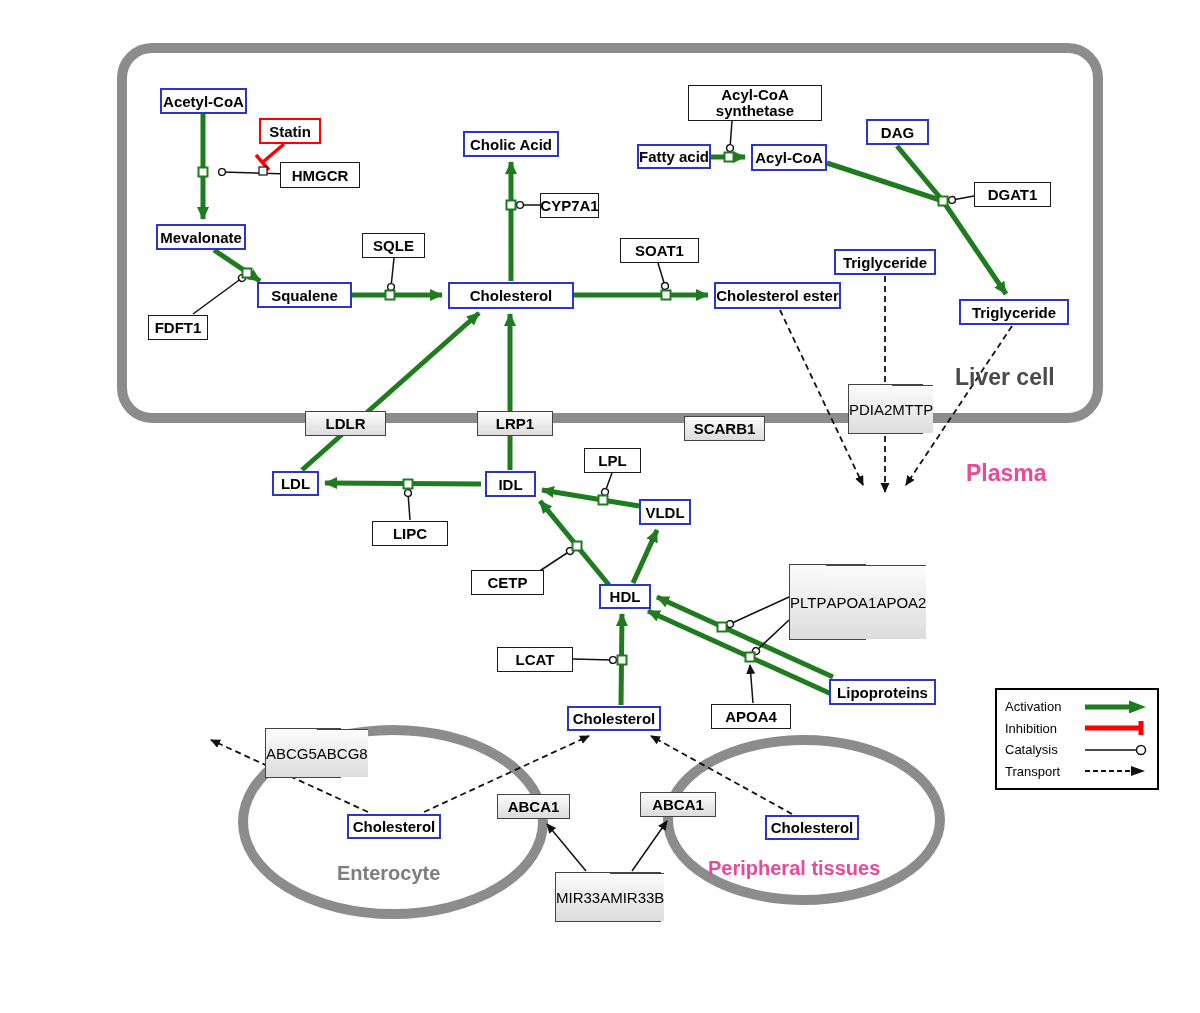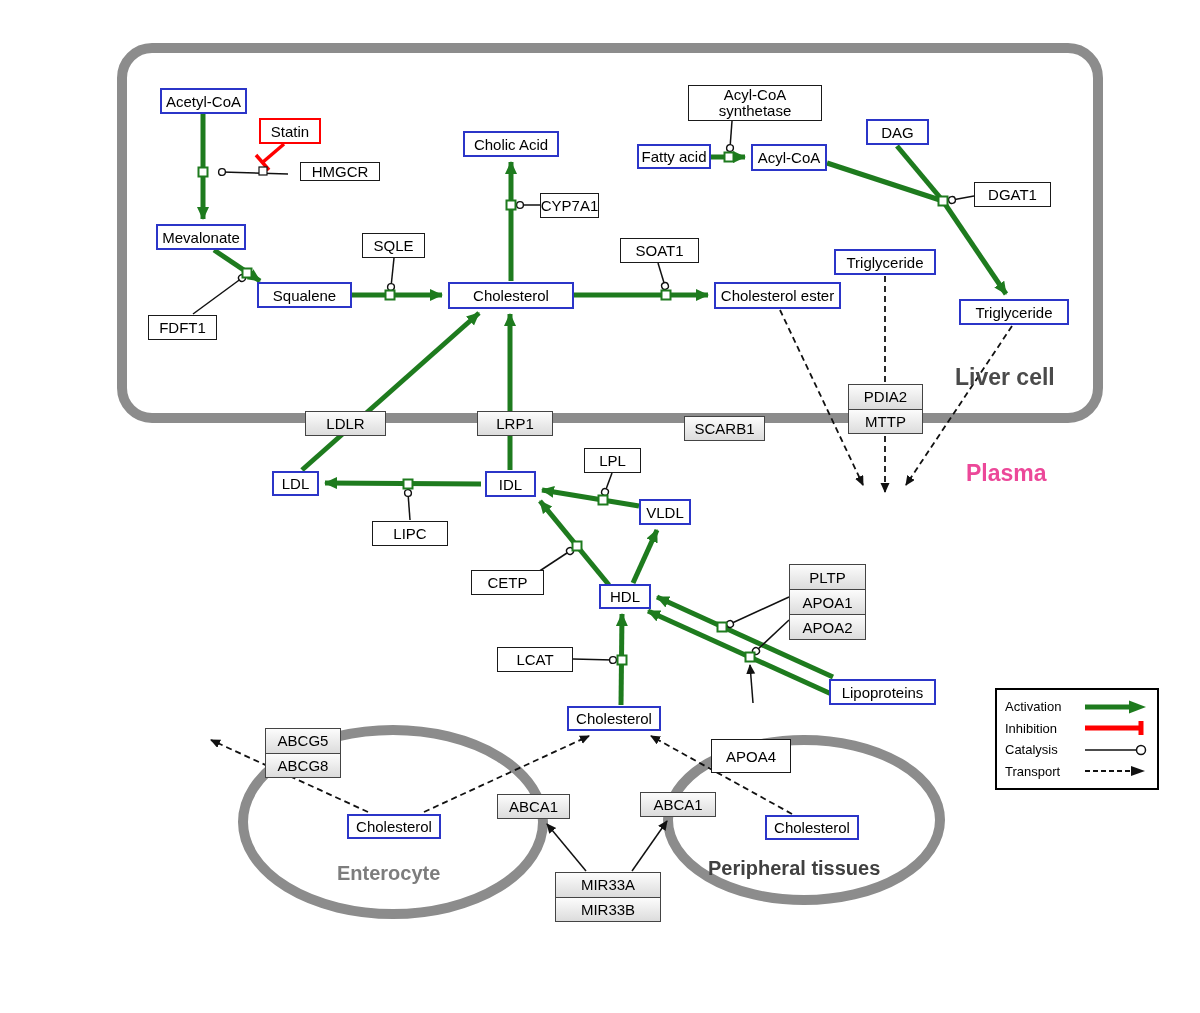--- a/index.html
+++ b/index.html
@@ -1,26 +1,26 @@
 <!DOCTYPE html>
 <html><head>
 <meta charset="utf-8">
 <style>
   * { margin:0; padding:0; box-sizing:border-box; }
   html,body { background:#ffffff; font-family:"Liberation Sans", sans-serif; }
   #canvas { position:relative; width:1200px; height:1013px; background:#fff; overflow:hidden; }
   #edge-layer { position:absolute; left:0; top:0; z-index:1; }
   .box { position:absolute; z-index:2; display:flex; align-items:center; justify-content:center;
-         background:#fff; font-size:15px; color:#000; text-align:center; white-space:nowrap; }
+         background:#fff; font-size:15px; color:#000; text-align:center; white-space:nowrap;font-weight:bold; }
   .met { border:2.5px solid #2b35c8; }
   .enz { border:1.4px solid #1a1a1a; }
   .inh { border:2.5px solid #ff0000; }
   .tr  { border:1.4px solid #444; background:linear-gradient(#fcfcfc,#dcdcdc); }
   .wrap { white-space:normal; line-height:16px;margin-left:23px; }
-  .stack { position:absolute; z-index:2; display:flex; flex-direction:column; border:1.4px solid #444; background:#7f1d1d;text-align:right; }
+  .stack { position:absolute; z-index:2; display:flex; flex-direction:row; border:1.4px solid #444; background:#7f1d1d;text-align:right; }
   .stack .cell { flex:1; display:flex; align-items:center; justify-content:center; font-size:15px;
                  background:linear-gradient(#fcfcfc,#dcdcdc); }
   .stack .cell + .cell { border-top:1.4px solid #444; }
   .apo-grid { position:absolute; z-index:2; display:grid; grid-template-columns:1fr 1fr; border:1.4px solid #444; background:#fff; }
   .apo-grid .cell { display:flex; align-items:center; justify-content:center; font-size:15px; height:25px;
                     background:linear-gradient(#fcfcfc,#dcdcdc); }
   .apo-grid .cell:nth-child(even) { border-left:1.4px solid #444; }
   .apo-grid .cell:nth-child(n+3) { border-top:1.4px solid #444; }
   .region-label { position:absolute; z-index:3; font-weight:bold;margin-top:12px; }
   .legend { position:absolute; left:995px; top:688px; width:164px; height:102px; border:2px solid #000;
@@ -123,23 +123,23 @@
       <rect x="598.5" y="495.5" width="9" height="9"></rect>
       <rect x="572.5" y="541.5" width="9" height="9"></rect>
       <rect x="617.5" y="655.5" width="9" height="9"></rect>
       <rect x="717.5" y="622.5" width="9" height="9"></rect>
       <rect x="745.5" y="652.5" width="9" height="9"></rect>
     </g>
   </svg>
 
   <div class="box met" style="left:160px;top:88px;width:87px;height:26px">Acetyl-CoA</div>
   <div class="box inh" style="left:259px;top:118px;width:62px;height:26px">Statin</div>
-  <div class="box enz" style="left:300px;top:162px;width:80px;height:19px">HMGCR</div>
+  <div class="box enz" style="left:280px;top:162px;width:80px;height:26px">HMGCR</div>
   <div class="box met" style="left:156px;top:224px;width:90px;height:26px">Mevalonate</div>
-  <div class="box enz" style="left:148px;top:315px;width:69px;height:25px">FDFT1</div>
+  <div class="box enz" style="left:148px;top:315px;width:60px;height:25px">FDFT1</div>
   <div class="box met" style="left:257px;top:282px;width:95px;height:26px">Squalene</div>
   <div class="box enz" style="left:362px;top:233px;width:63px;height:25px">SQLE</div>
   <div class="box met" style="left:463px;top:131px;width:96px;height:26px">Cholic Acid</div>
   <div class="box enz" style="left:540px;top:193px;width:59px;height:25px">CYP7A1</div>
   <div class="box met" style="left:448px;top:282px;width:126px;height:27px">Cholesterol</div>
   <div class="box enz" style="left:620px;top:238px;width:79px;height:25px">SOAT1</div>
   <div class="box met" style="left:714px;top:282px;width:127px;height:27px">Cholesterol ester</div>
   <div class="box enz wrap" style="left:665px;top:85px;width:134px;height:36px">Acyl-CoA synthetase</div>
   <div class="box met" style="left:637px;top:144px;width:74px;height:25px">Fatty acid</div>
   <div class="box met" style="left:751px;top:144px;width:76px;height:27px">Acyl-CoA</div>
@@ -162,42 +162,42 @@
   <div class="box enz" style="left:584px;top:448px;width:57px;height:25px">LPL</div>
   <div class="box met" style="left:639px;top:499px;width:52px;height:26px">VLDL</div>
   <div class="box enz" style="left:471px;top:570px;width:73px;height:25px">CETP</div>
   <div class="box met" style="left:599px;top:584px;width:52px;height:25px">HDL</div>
   <div class="box enz" style="left:497px;top:647px;width:76px;height:25px">LCAT</div>
   <div class="stack" style="left:789px;top:564px;width:77px;height:76px">
     <div class="cell">PLTP</div>
     <div class="cell">APOA1</div>
     <div class="cell">APOA2</div>
   </div>
-  <div class="box enz" style="left:711px;top:739px;width:80px;height:34px">APOA4</div>
+  <div class="box enz" style="left:711px;top:704px;width:80px;height:25px">APOA4</div>
   <div class="box met" style="left:829px;top:679px;width:107px;height:26px">Lipoproteins</div>
   <div class="box met" style="left:567px;top:706px;width:94px;height:25px">Cholesterol</div>
 
 
   <div class="stack" style="left:265px;top:728px;width:76px;height:50px">
     <div class="cell">ABCG5</div>
     <div class="cell">ABCG8</div>
   </div>
   <div class="box met" style="left:347px;top:814px;width:94px;height:25px">Cholesterol</div>
   <div class="box tr" style="left:497px;top:794px;width:73px;height:25px">ABCA1</div>
   <div class="box tr" style="left:640px;top:792px;width:76px;height:25px">ABCA1</div>
   <div class="box met" style="left:765px;top:815px;width:94px;height:25px">Cholesterol</div>
   <div class="stack" style="left:555px;top:872px;width:106px;height:50px">
     <div class="cell">MIR33A</div>
     <div class="cell">MIR33B</div>
   </div>
 
   <div class="region-label" style="left:955px;top:352px;font-size:23px;color:#4a4a4a">Liver cell</div>
   <div class="region-label" style="left:966px;top:448px;font-size:23px;color:#ec4899">Plasma</div>
   <div class="region-label" style="left:337px;top:850px;font-size:20px;color:#7d7d7d">Enterocyte</div>
-  <div class="region-label" style="left:708px;top:845px;font-size:20px;color:#404040">Peripheral tissues</div>
+  <div class="region-label" style="left:708px;top:845px;font-size:20px;color:#ec4899">Peripheral tissues</div>
 
   <div class="legend">
     <div class="legend-row">
       <span class="legend-label">Activation</span>
       <svg width="66" height="16">
         <line x1="2" y1="8" x2="48" y2="8" stroke="#1e7b1e" stroke-width="5"></line>
         <polygon points="46,1.5 63,8 46,14.5" fill="#1e7b1e"></polygon>
       </svg>
     </div>
     <div class="legend-row">

